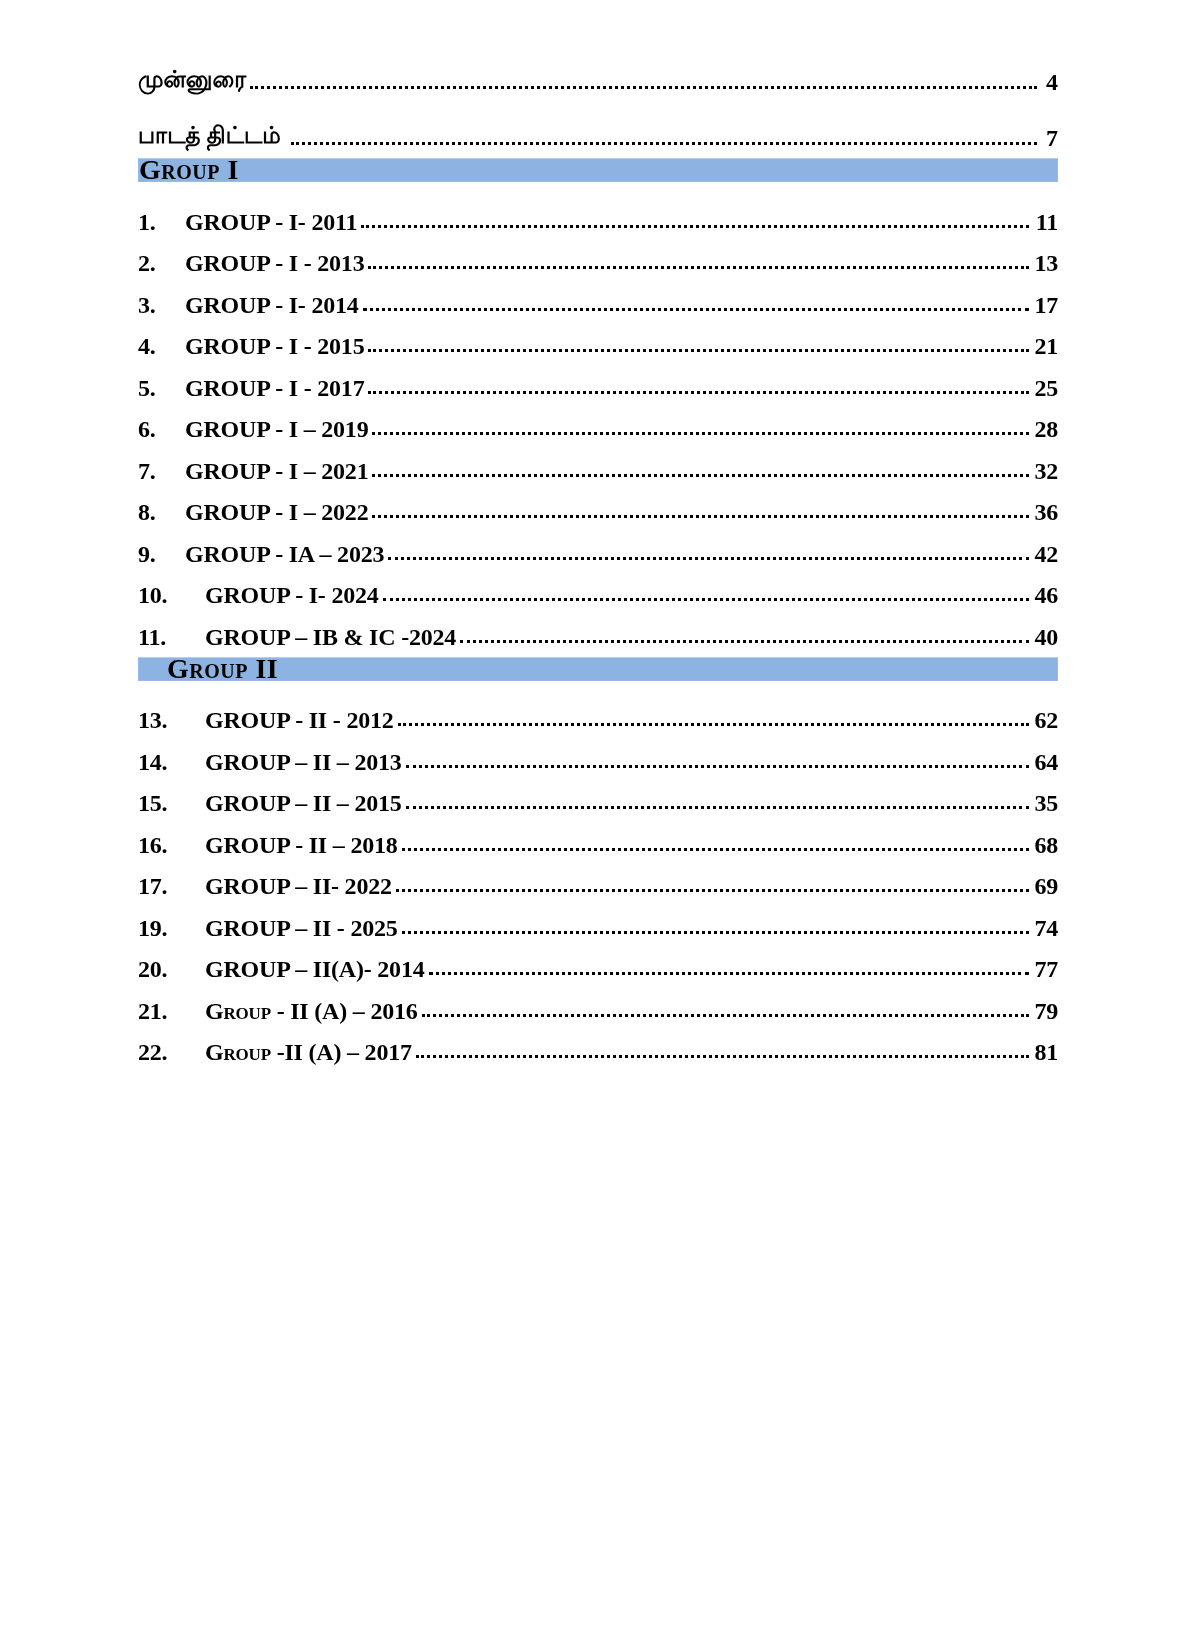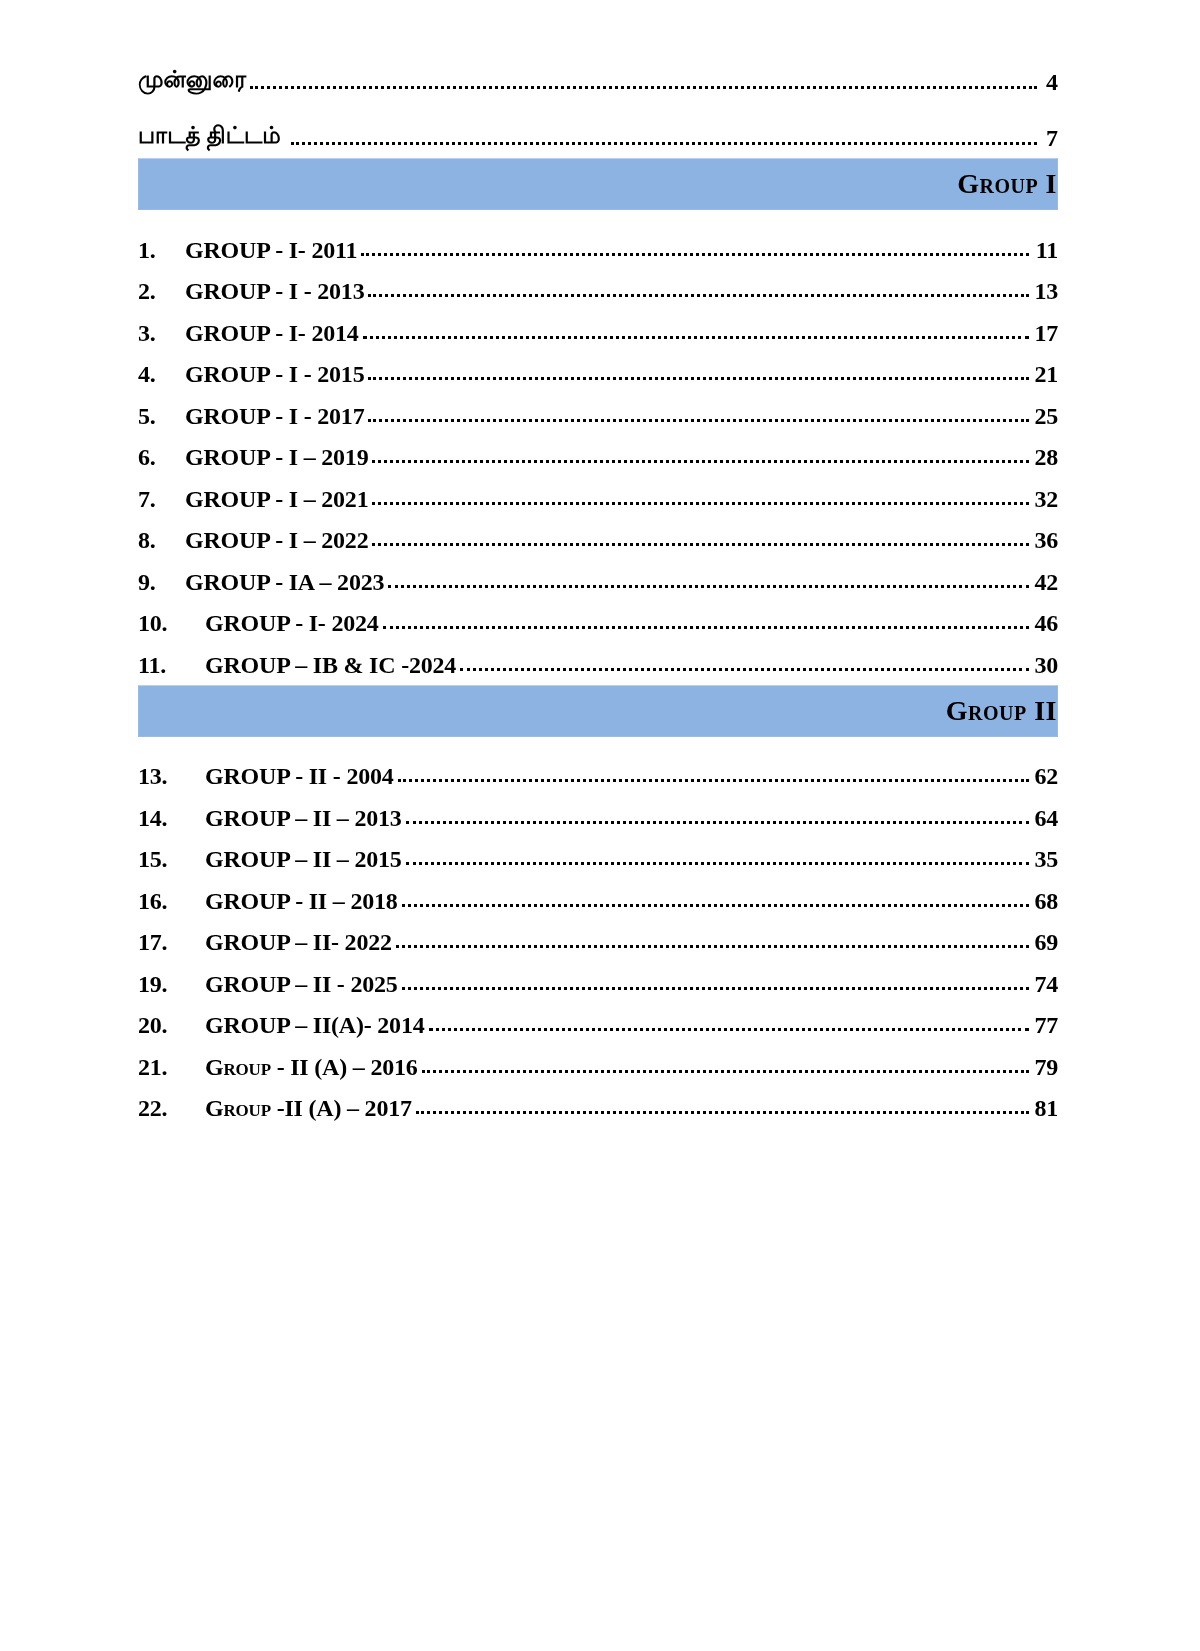--- a/index.html
+++ b/index.html
@@ -49,26 +49,26 @@
     font-family: "Liberation Serif", serif;
     font-weight: bold;
     font-size: 24px;
     text-align: right;
   }
   .fpg { min-width: 18px; }
 
   
   .bar {
     margin-top: 6px;
-    height: 52px;
+    height: 24px;
     border: 1px solid #9bb9e6;
     border-top-color: #b8cfef;
     display: flex;
     align-items: center;
-    justify-content: flex-end;
+    justify-content: flex-start;
   }
   .bar-text {
     font-variant: small-caps;
     font-weight: bold;
     font-size: 28px;
     letter-spacing: 0.5px;
   }
 
   
   .entries { margin-top: 12px; }
@@ -179,34 +179,34 @@
     <span class="num">10.</span>
     <span class="elabel">GROUP - I- 2024</span>
     <span class="leader"></span>
     <span class="pg">46</span>
   </div>
 
   <div class="entry wide">
     <span class="num">11.</span>
     <span class="elabel">GROUP – IB &amp; IC -2024</span>
     <span class="leader"></span>
-    <span class="pg">30</span>
+    <span class="pg">40</span>
   </div>
 
 </div>
   </section>
 
   <section>
-    <div class="bar" style="background: rgb(141, 179, 226);">
+    <div class="bar" style="background: rgb(141, 179, 226); padding-left: 28px;">
       <span class="bar-text">Group II</span>
     </div>
     <div class="entries">
   <div class="entry wide">
     <span class="num">13.</span>
-    <span class="elabel">GROUP - II - 2004</span>
+    <span class="elabel">GROUP - II - 2012</span>
     <span class="leader"></span>
     <span class="pg">62</span>
   </div>
 
   <div class="entry wide">
     <span class="num">14.</span>
     <span class="elabel">GROUP – II – 2013</span>
     <span class="leader"></span>
     <span class="pg">64</span>
   </div>

